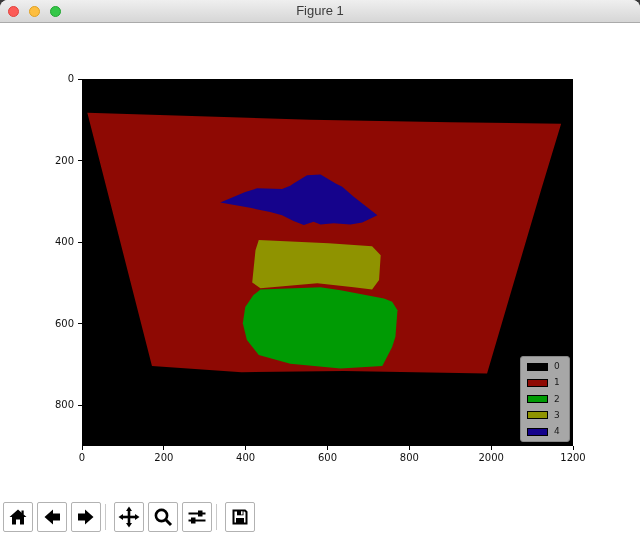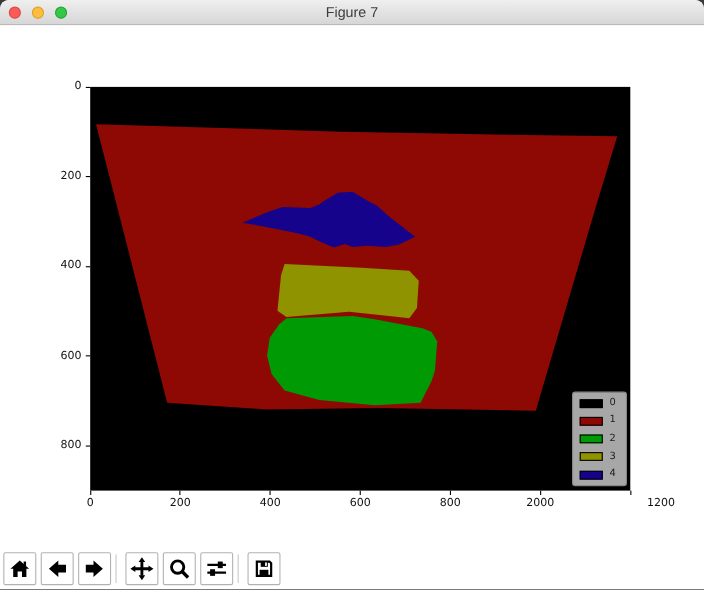--- a/index.html
+++ b/index.html
@@ -29,21 +29,21 @@
   .icon{width:22px;height:22px;}
 </style>
 </head>
 <body>
 
 <div class="window">
   <div class="titlebar">
     <span class="light" id="light-0" style="left: 8px; background: rgb(252, 91, 87); border: 1px solid rgb(224, 68, 62);"></span>
     <span class="light" id="light-1" style="left: 29px; background: rgb(253, 190, 64); border: 1px solid rgb(223, 160, 35);"></span>
     <span class="light" id="light-2" style="left: 50px; background: rgb(52, 199, 72); border: 1px solid rgb(34, 165, 50);"></span>
-    <div class="title">Figure 7</div>
+    <div class="title">Figure 1</div>
   </div>
 
   <div class="content">
     <div class="axes">
       <svg id="plot-svg" viewBox="0 0 1200 900" preserveAspectRatio="none">
           <polygon points="13,83 558,100 900,106 1171,110 1122,272 990,722 640,716 390,719 171,704" fill="#8e0903"></polygon>
           <polygon points="338,303 399,277 428,268 489,270 509,262 517,256 550,236 583,234 620,256 636,264 664,289 722,334 685,352 656,357 615,354 583,357 566,350 542,358 517,348 489,334 460,326 411,316 362,307" fill="#15038c"></polygon>
           <polygon points="432,395 603,403 709,410 730,432 726,493 709,516 664,511 575,501 436,513 416,499 424,420" fill="#8f9300"></polygon>
           <polygon points="436,516 583,511 632,518 738,538 758,546 771,567 766,632 758,657 734,704 632,710 509,698 432,677 403,640 393,599 399,559 419,530" fill="#009b04"></polygon>
         </svg>
@@ -55,21 +55,21 @@
         <div class="ticklabel xlab" style="left: 163.833px; top: 429px;">200</div>
         <div class="tick" style="left: 245.167px; top: 423px; width: 1px; height: 4px;"></div>
         <div class="ticklabel xlab" style="left: 245.667px; top: 429px;">400</div>
         <div class="tick" style="left: 327px; top: 423px; width: 1px; height: 4px;"></div>
         <div class="ticklabel xlab" style="left: 327.5px; top: 429px;">600</div>
         <div class="tick" style="left: 408.833px; top: 423px; width: 1px; height: 4px;"></div>
         <div class="ticklabel xlab" style="left: 409.333px; top: 429px;">800</div>
         <div class="tick" style="left: 490.667px; top: 423px; width: 1px; height: 4px;"></div>
         <div class="ticklabel xlab" style="left: 491.167px; top: 429px;">2000</div>
         <div class="tick" style="left: 572.5px; top: 423px; width: 1px; height: 4px;"></div>
-        <div class="ticklabel xlab" style="left: 573px; top: 429px; margin-left: 28px;">1200</div>
+        <div class="ticklabel xlab" style="left: 573px; top: 429px;">1200</div>
         <div class="tick" style="left: 78px; top: 55.5px; width: 4px; height: 1px;"></div>
         <div class="ticklabel ylab" style="left: 32px; top: 50px;">0</div>
         <div class="tick" style="left: 78px; top: 137.056px; width: 4px; height: 1px;"></div>
         <div class="ticklabel ylab" style="left: 32px; top: 131.556px;">200</div>
         <div class="tick" style="left: 78px; top: 218.611px; width: 4px; height: 1px;"></div>
         <div class="ticklabel ylab" style="left: 32px; top: 213.111px;">400</div>
         <div class="tick" style="left: 78px; top: 300.167px; width: 4px; height: 1px;"></div>
         <div class="ticklabel ylab" style="left: 32px; top: 294.667px;">600</div>
         <div class="tick" style="left: 78px; top: 381.722px; width: 4px; height: 1px;"></div>
         <div class="ticklabel ylab" style="left: 32px; top: 376.222px;">800</div>

